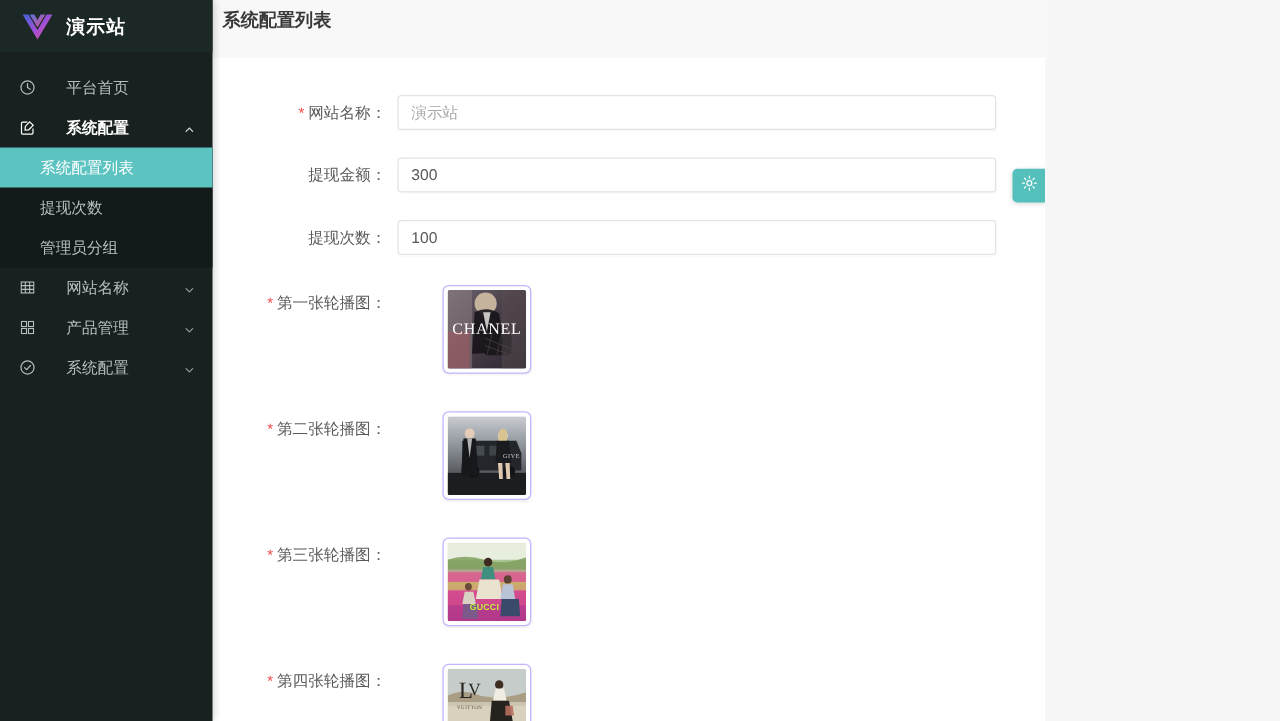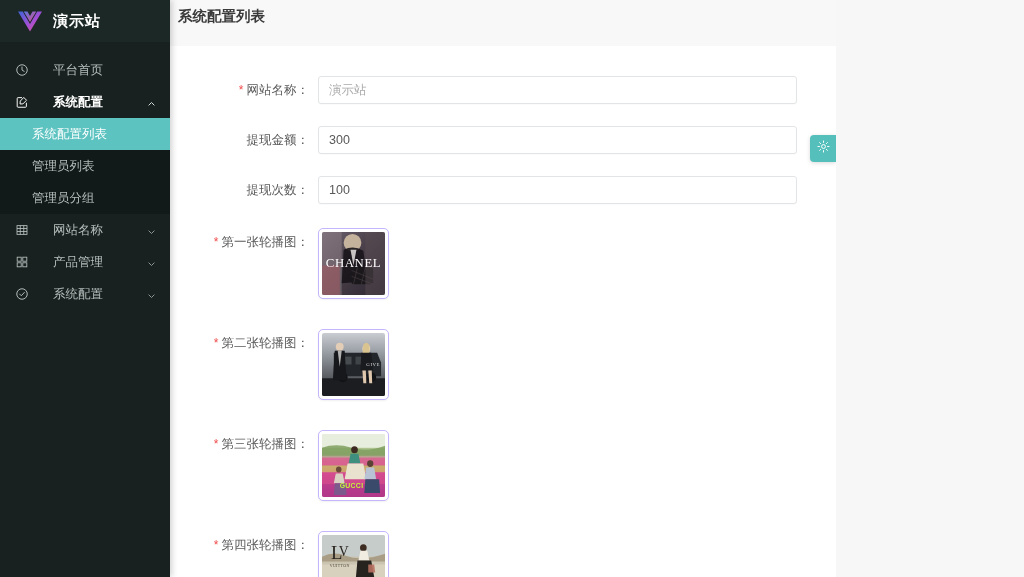--- a/index.html
+++ b/index.html
@@ -117,21 +117,21 @@
     font-size: 12.5px;
     color: #585858;
     padding: 0 10px;
     font-family: inherit;
     outline: none;
     box-shadow: 0 1px 1px rgba(0,0,0,0.02);
   }
   .txt-input.muted { color: #a9a9a9; }
 
   
-  .thumb-row { margin-bottom: 20px; }
+  .thumb-row { margin-bottom: 20px; gap: 36px; }
   .thumb-box {
     width: 71px; height: 71px;
     background: #ffffff;
     border: 1px solid #c4b5fd;
     border-radius: 5px;
     padding: 3px;
     box-shadow: 0 1px 2px rgba(0,0,0,0.06);
   }
   .thumb-img {
     width: 100%; height: 100%;
@@ -207,21 +207,21 @@
             <path d="M2.5 7.5L6 4l3.5 3.5"></path>
           </svg>
         </span>
       </div>
 
       <div class="submenu">
         <div class="submenu-item active">
           <span>系统配置列表</span>
         </div>
         <div class="submenu-item">
-          <span>管理员列表</span>
+          <span>提现次数</span>
         </div>
         <div class="submenu-item">
           <span>管理员分组</span>
         </div>
       </div>
 
       <div class="menu-item">
         <span class="mi-icon">
           <svg viewBox="0 0 16 16" width="14" height="14" fill="none" stroke="#b6bfbd" stroke-width="1">
             <rect x="2.3" y="3" width="11.4" height="10"></rect>

